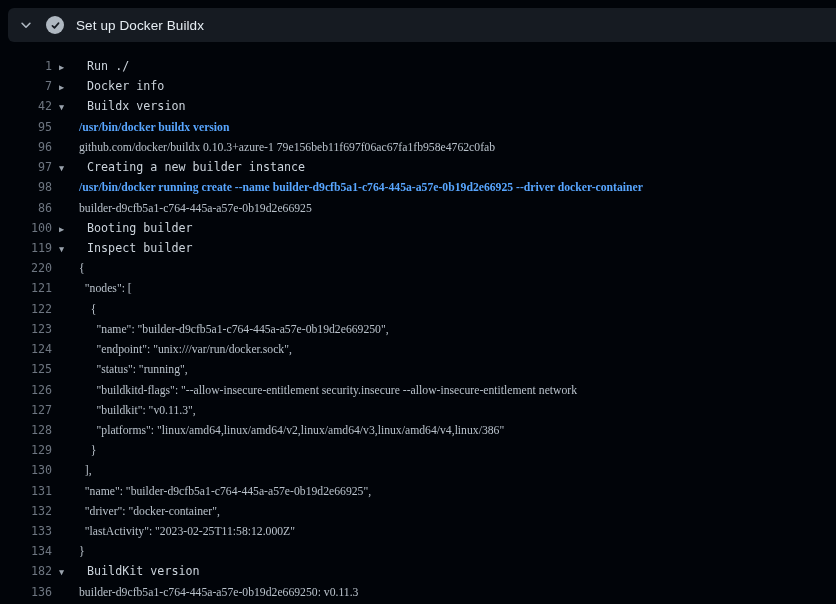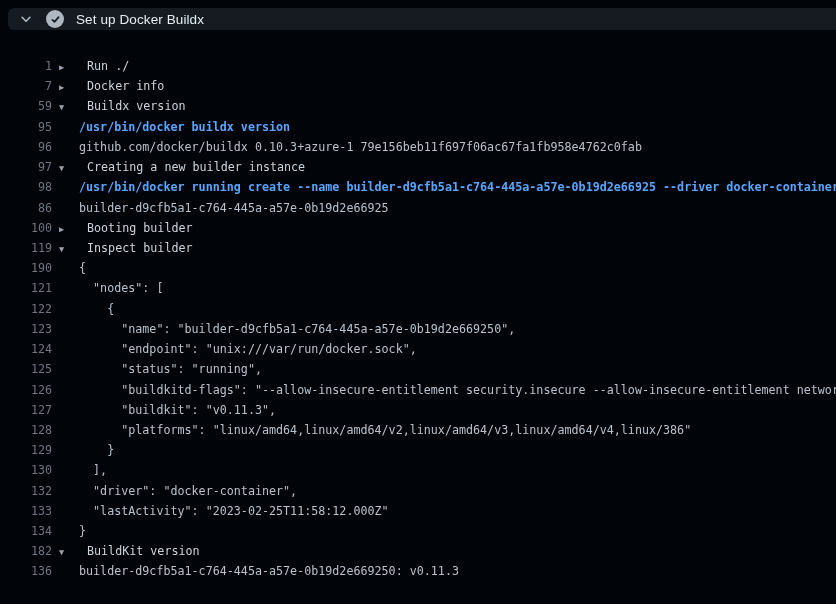--- a/index.html
+++ b/index.html
@@ -1,36 +1,36 @@
 <!DOCTYPE html>
 <html><head>
 <meta charset="utf-8">
 <style>
   * { margin:0; padding:0; box-sizing:border-box; }
   html,body { width:836px; height:604px; overflow:hidden; background:#010409; }
   body { position:relative; font-family:"Liberation Sans", sans-serif; }
 
   .step-header {
-    position:absolute; left:8px; right:0; top:8px; height:22px;
+    position:absolute; left:8px; right:0; top:8px; height:34px;
     background:#161b22; border-radius:6px 0 0 6px;
     display:flex; align-items:center; cursor:pointer;text-align:center;
   }
   .chevron-wrap { width:16px; height:16px; margin-left:10px; display:flex; align-items:center; justify-content:center; }
   .check-wrap { margin-left:12px; width:18px; height:18px; border-radius:50%; background:#afb8c1; display:flex; align-items:center; justify-content:center; }
   .step-title { margin-left:12px; color:#e6edf3; font-size:13.5px; font-weight:400; letter-spacing:0.1px; }
 
   .log {
     position:absolute; top:56px; left:0; width:836px;
     font-family:"DejaVu Sans Mono", monospace; font-size:11.7px;
   }
   .row { display:flex; height:20.23px; line-height:20.23px; overflow:hidden; align-items:baseline; }
   .num { flex:none; width:52px; text-align:right; color:#6e7681; cursor:pointer; }
   .arrow { flex:none; width:12px; margin-left:7px; font-size:8.5px; color:#9aa3ad; }
   .text { flex:none; white-space:pre; }
-  .row.cmd .text, .row.out .text { margin-left:27px; }
+  .row.cmd .text, .row.out .text { margin-left:27px;font-family:Liberation Serif, serif; }
   .row.group .text { margin-left:16px; color:#ccd4dc; cursor:pointer; }
   .row.cmd .text { color:#58a6ff; font-weight:bold; }
   .row.out .text { color:#b9c2cb; }
 </style>
 </head>
 <body>
 
 <div class="step-header">
   <span class="chevron-wrap">
     <svg width="14" height="14" viewBox="0 0 16 16">
@@ -52,21 +52,21 @@
     <span class="text">Run ./</span>
   </div>
 
   <div class="row group">
     <span class="num">7</span>
     <span class="arrow">▶</span>
     <span class="text">Docker info</span>
   </div>
 
   <div class="row group">
-    <span class="num">59</span>
+    <span class="num">42</span>
     <span class="arrow">▼</span>
     <span class="text">Buildx version</span>
   </div>
 
   <div class="row cmd">
     <span class="num">95</span>
 
     <span class="text">/usr/bin/docker buildx version</span>
   </div>
 
@@ -100,21 +100,21 @@
     <span class="text">Booting builder</span>
   </div>
 
   <div class="row group">
     <span class="num">119</span>
     <span class="arrow">▼</span>
     <span class="text">Inspect builder</span>
   </div>
 
   <div class="row out">
-    <span class="num">190</span>
+    <span class="num">220</span>
 
     <span class="text">{</span>
   </div>
 
   <div class="row out">
     <span class="num">121</span>
 
     <span class="text">  "nodes": [</span>
   </div>
 
@@ -165,20 +165,25 @@
 
     <span class="text">    }</span>
   </div>
 
   <div class="row out">
     <span class="num">130</span>
 
     <span class="text">  ],</span>
   </div>
 
+  <div class="row out">
+    <span class="num">131</span>
+
+    <span class="text">  "name": "builder-d9cfb5a1-c764-445a-a57e-0b19d2e66925",</span>
+  </div>
 
   <div class="row out">
     <span class="num">132</span>
 
     <span class="text">  "driver": "docker-container",</span>
   </div>
 
   <div class="row out">
     <span class="num">133</span>
 

